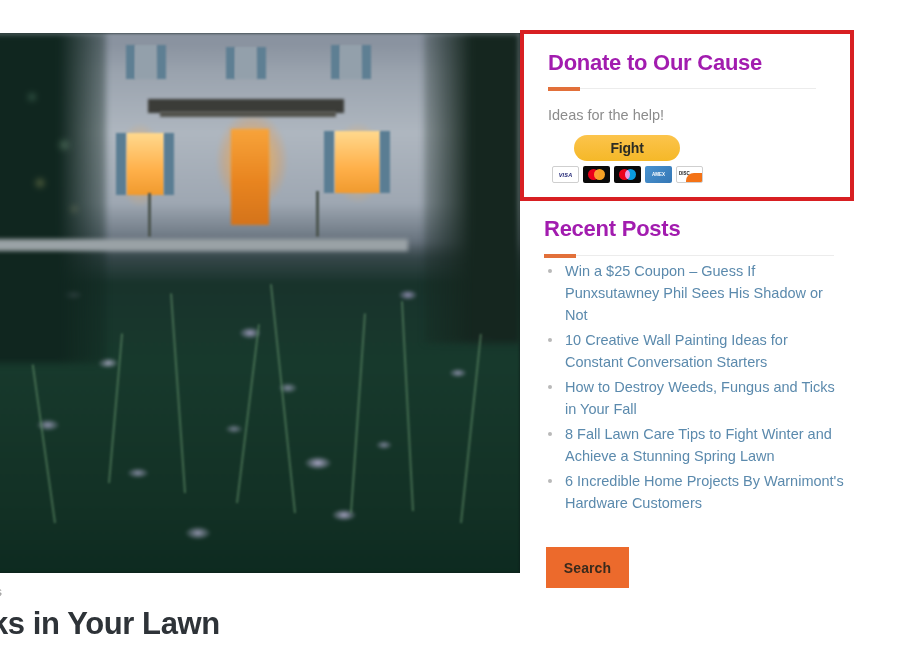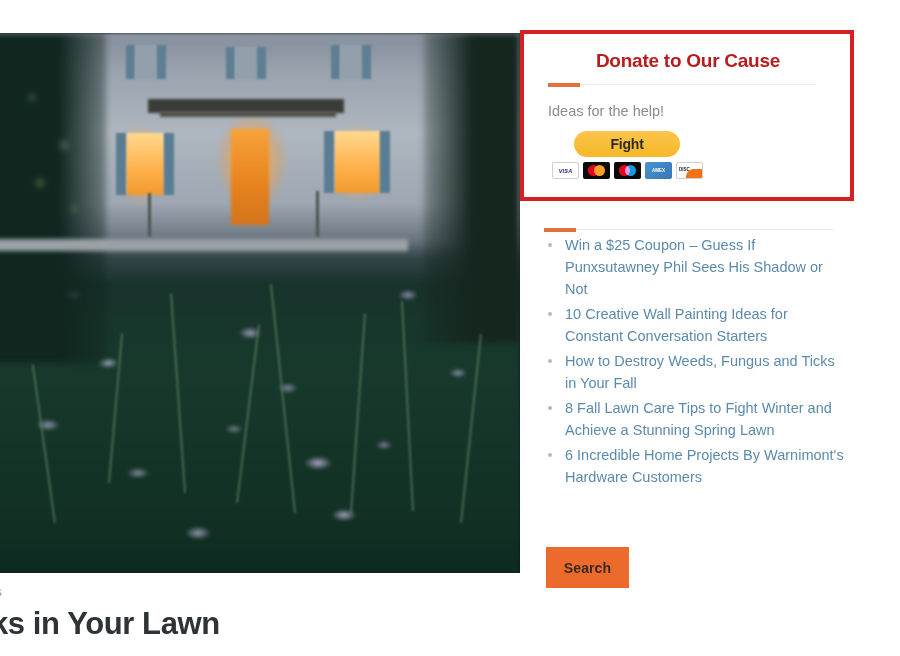--- a/index.html
+++ b/index.html
@@ -161,25 +161,24 @@
     top: 30px;
     width: 334px;
     height: 171px;
     border: 4px solid #d81f22;
     background: #ffffff;
   }
 
   .widget-inner { padding: 16px 22px 10px 24px; }
 
   .widget-title {
-    font-size: 19px;
+    font-size: 22px;
     font-weight: 700;
-    color: #b91c1c;
+    color: #a21caf;
     letter-spacing: -0.25px;
-    text-align: center;
   }
 
   .widget-rule {
     position: relative;
     margin-top: 12px;
     height: 1px;
     background: #ececec;
     width: 268px;
   }
   .widget-rule::before {
@@ -410,20 +409,21 @@
           </div>
           <div class="card card-disc">
             <span class="disc-label">DISC</span>
               <span class="disc-band"></span>
           </div>
         </div>
       </div>
     </section>
 
     <section class="recent-widget">
+      <h2 class="widget-title">Recent Posts</h2>
 
       <div class="recent-rule"></div>
 
       <ul class="post-list">
         <li>
           <a class="post-link">Win a $25 Coupon – Guess If Punxsutawney Phil Sees His Shadow or Not</a>
         </li>
         <li>
           <a class="post-link">10 Creative Wall Painting Ideas for Constant Conversation Starters</a>
         </li>

